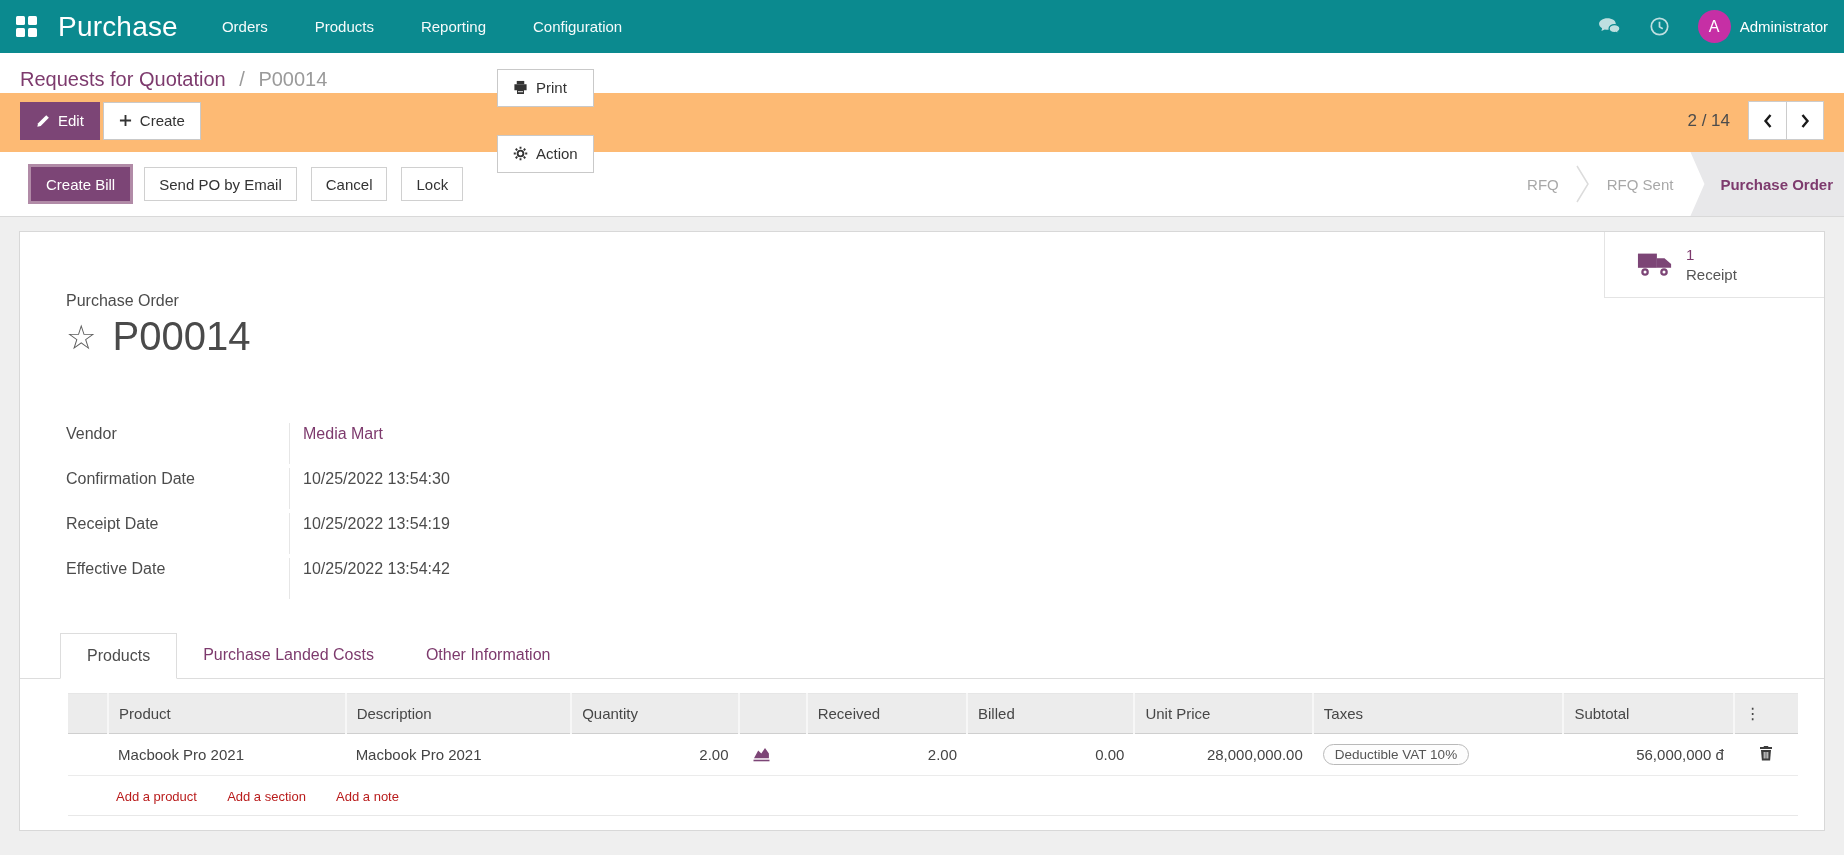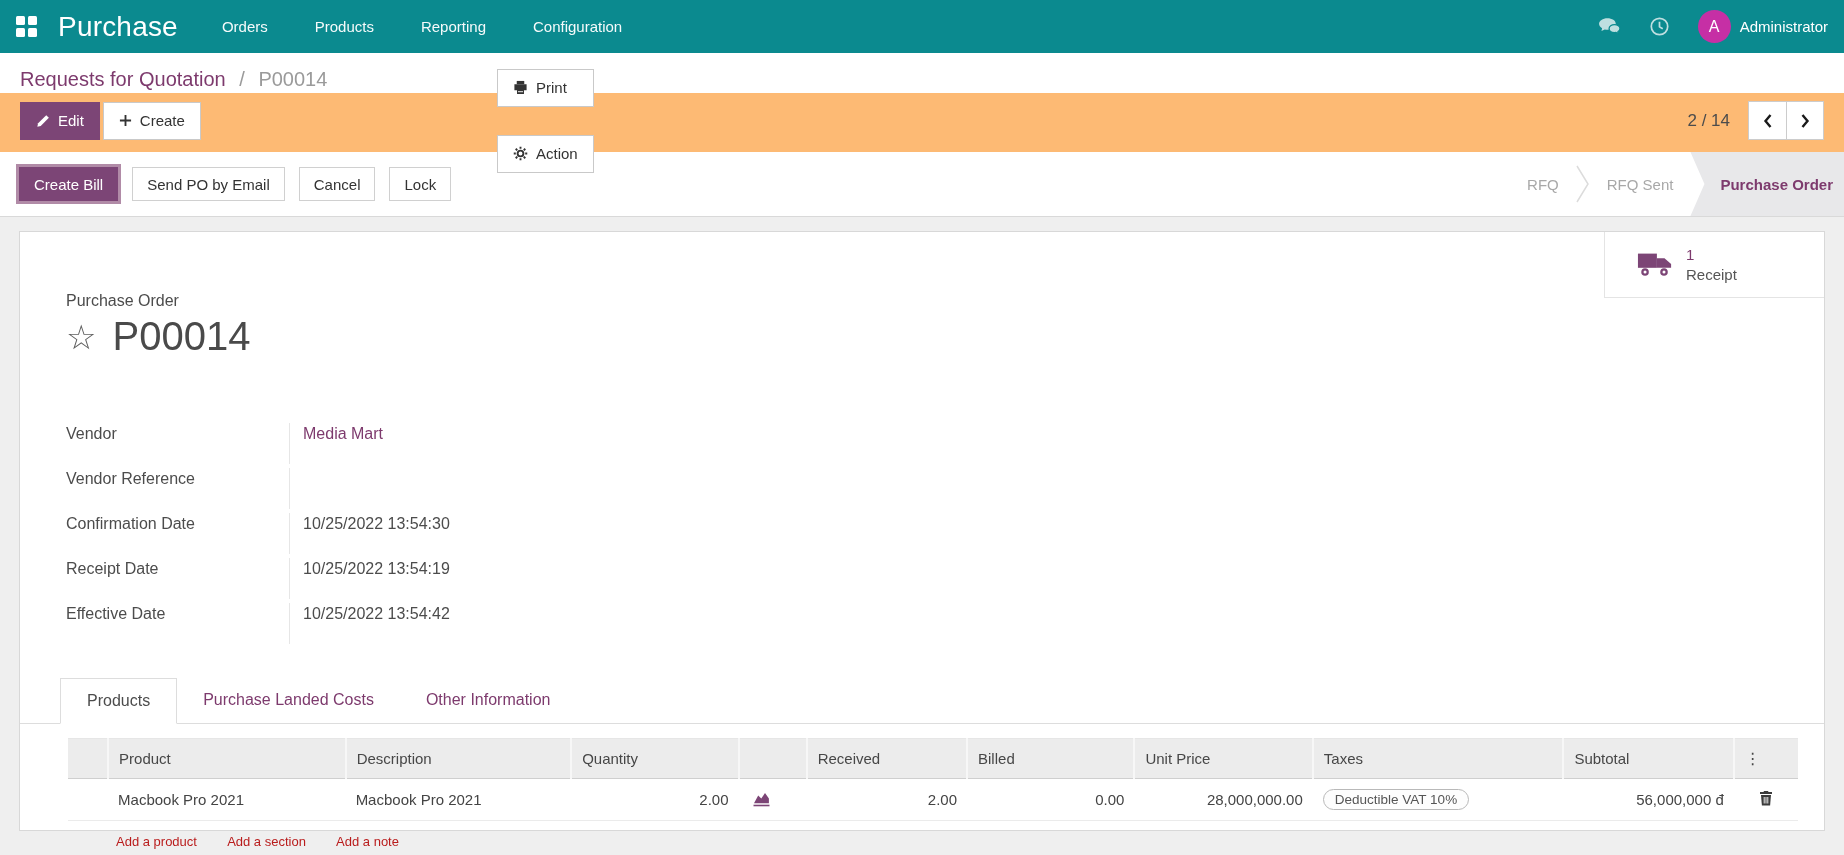--- a/index.html
+++ b/index.html
@@ -31,21 +31,21 @@
          display:inline-flex; align-items:center; gap:8px; cursor:pointer; font-family:inherit; }
   .btn-primary { background:#7c4576; border-color:#7c4576; color:#fff; }
   .left-btns { display:flex; gap:3px; }
   .cp-center { position:absolute; left:497px; display:flex; gap:28px;flex-direction:column; }
   .pager { margin-left:auto; display:flex; align-items:center; }
   .pager-value { font-size:17px; color:#4c4c4c; margin-right:18px; }
   .pager-btns { display:flex; border:1px solid #ccc; }
   .pager-btn { width:37px; height:37px; background:#fff; border:none; display:flex; align-items:center; justify-content:center; cursor:pointer; }
   .pager-btn + .pager-btn { border-left:1px solid #ccc; }
   
-  .status-row { background:#fff; height:65px; border-bottom:1px solid #d9d9d9; display:flex; align-items:stretch; padding-left:16px; flex:none; }
+  .status-row { background:#fff; height:65px; border-bottom:1px solid #d9d9d9; display:flex; align-items:stretch; padding-left:28px; flex:none; }
   .status-btns { display:flex; align-items:center; gap:14px; }
   .sbtn { height:34px; padding:0 14px; font-size:15px; background:#fff; border:1px solid #d0d0d0; color:#333; cursor:pointer; font-family:inherit; }
   .sbtn-primary { background:#7c4576; border-color:#7c4576; color:#fff; box-shadow:0 0 0 3px #b18ba7; margin-left:3px; }
   .status-widget { margin-left:auto; display:flex; align-items:stretch; }
   .state { display:flex; align-items:center; padding:0 17px; color:#a8a8a8; font-size:15px; cursor:pointer; }
   .state-sep { display:flex; align-items:center; }
   .state-active { background:#e8e8ea; color:#7d3a6d; font-weight:bold; padding:0 11px 0 30px;
                   clip-path:polygon(0 0,14px 50%,0 100%,100% 100%,100% 0); }
   
   .content { flex:1; background:#efefef; padding:14px 19px 0; }
@@ -236,24 +236,20 @@
         <span class="star">☆</span>
         <span class="record-title">P00014</span>
       </div>
     </div>
 
     <div class="fields">
       <div class="fgroup">
         <div class="frow">
           <span class="flabel">Vendor</span>
           <span class="fvalue link">Media Mart</span>
-        </div>
-        <div class="frow">
-          <span class="flabel">Vendor Reference</span>
-          <span class="fvalue"></span>
         </div>
       </div>
       <div class="fgroup">
         <div class="frow">
           <span class="flabel">Confirmation Date</span>
           <span class="fvalue">10/25/2022 13:54:30</span>
         </div>
         <div class="frow">
           <span class="flabel">Receipt Date</span>
           <span class="fvalue">10/25/2022 13:54:19</span>

